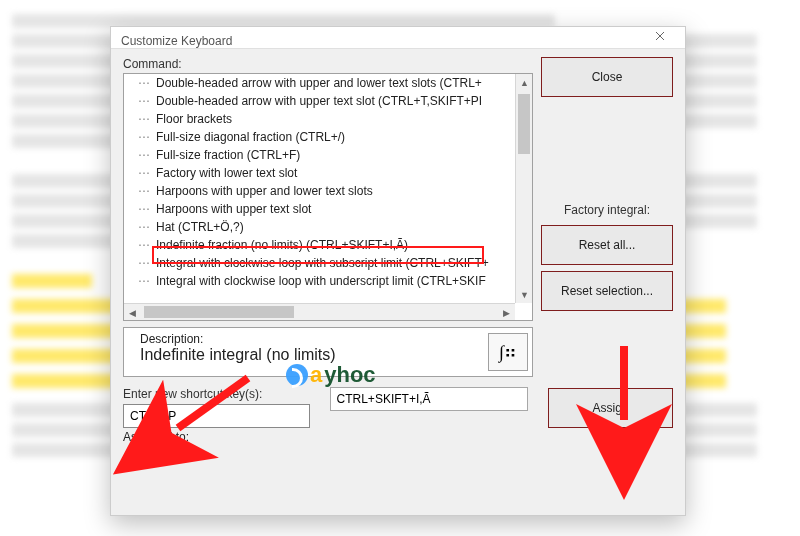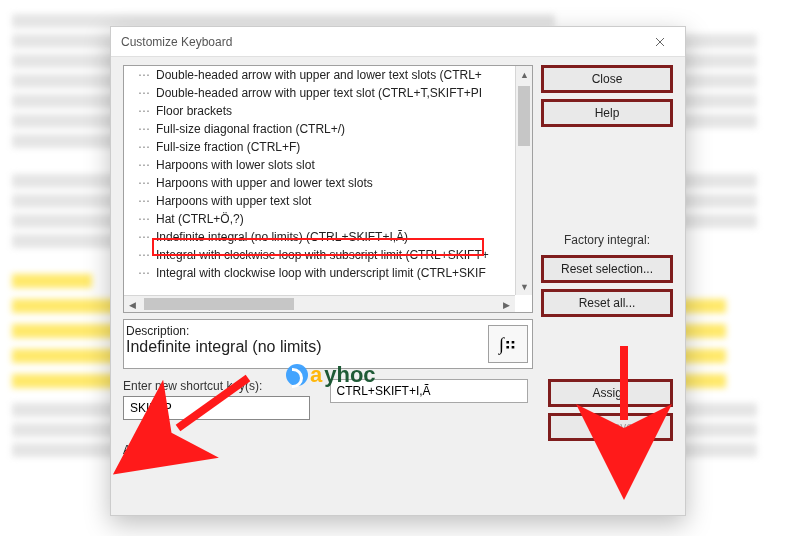--- a/index.html
+++ b/index.html
@@ -22,23 +22,23 @@
   .dialog {
     position: absolute;
     left: 110px; top: 26px;
     width: 576px; height: 490px;
     background: #f0f0f0;
     border: 1px solid #ccc;
     box-shadow: 0 8px 24px rgba(0,0,0,0.25);
     display: flex; flex-direction: column;
   }
   .titlebar {
-    height: 30px;
+    height: 22px;
     background: #fff;
-    display: flex; align-items: center;
+    display: flex; align-items: flex-end;
     padding: 0 6px 0 10px;
     border-bottom: 1px solid #e0e0e0;
     color: #555;
   }
   .titlebar .title { flex: 1; font-size: 12px; }
   .titlebar .close { width: 38px; height: 24px; display: flex; align-items: center; justify-content: center; color: #666; }
 
   .content {
     position: relative;
     flex: 1;
@@ -81,37 +81,37 @@
   .sb-v .arrow, .sb-h .arrow { position: absolute; width: 17px; height: 17px; display:flex;align-items:center;justify-content:center;color:#666;font-size:9px; }
   .sb-v .up { top:0; } .sb-v .down { bottom:0; }
   .sb-h .left { left:0; } .sb-h .right { right:0; }
   .sb-v .thumb { position:absolute; left:2px; right:2px; top:20px; height:60px; background:#c6c6c6; }
   .sb-h .thumb { position:absolute; top:2px; bottom:2px; left:20px; width:150px; background:#c6c6c6; }
 
   .desc-box {
     border: 1px solid #a0a0a0;
     background: #fff;
     height: 50px;
-    padding: 4px 2px;
+    padding: 4px 16px;
     position: relative;
     display: flex; align-items: flex-start; gap: 6px;
   }
   .desc-box .dlabel { font-size: 12px; color: #222; }
   .desc-box .dval { font-size: 16px; color: #222; }
   .preview-btn {
     position: absolute; right: 4px; top: 50%; transform: translateY(-50%);
     width: 40px; height: 38px;
     border: 1px solid #a0a0a0; background: #f8f8f8;
     display:flex;align-items:center;justify-content:center;
     font-family: "Cambria Math", serif; font-size: 18px;
   }
 
   .btn {
-    height: 28px;
-    border: 3px solid #7f1d1d;
+    height: 40px;
+    border: 1px solid #7f1d1d;
     background: #e9e9e9;
     font-size: 12px;
     color: #222;
     display: flex; align-items: center; justify-content: center;
     cursor: default;
     padding: 0 6px;
   }
   .btn.disabled { color: #a0a0a0; }
 
   .input-row { display: flex; gap: 20px; margin-top: 10px; }
@@ -181,20 +181,21 @@
     <div class="close">
       <svg width="10" height="10" viewBox="0 0 10 10">
           <path d="M1 1 L9 9 M9 1 L1 9" stroke="currentColor" stroke-width="1"></path>
         </svg>
     </div>
   </div>
 
   <div class="content">
     <div class="main-row">
       <div class="left-col">
+        <span class="lbl">Command:</span>
         <div class="listbox">
           <div class="list-inner" id="list-inner">
               <div class="tree-item">
                 <span class="tog">⋯</span>
                 <span>Double-headed arrow with upper and lower text slots (CTRL+</span>
               </div>
               <div class="tree-item">
                 <span class="tog">⋯</span>
                 <span>Double-headed arrow with upper text slot (CTRL+T,SKIFT+PI</span>
               </div>
@@ -205,37 +206,37 @@
               <div class="tree-item">
                 <span class="tog">⋯</span>
                 <span>Full-size diagonal fraction (CTRL+/)</span>
               </div>
               <div class="tree-item">
                 <span class="tog">⋯</span>
                 <span>Full-size fraction (CTRL+F)</span>
               </div>
               <div class="tree-item">
                 <span class="tog">⋯</span>
-                <span>Harpoons with lower slots slot</span>
+                <span>Factory with lower text slot</span>
               </div>
               <div class="tree-item">
                 <span class="tog">⋯</span>
                 <span>Harpoons with upper and lower text slots</span>
               </div>
               <div class="tree-item">
                 <span class="tog">⋯</span>
                 <span>Harpoons with upper text slot</span>
               </div>
               <div class="tree-item">
                 <span class="tog">⋯</span>
                 <span>Hat (CTRL+Ö,?)</span>
               </div>
               <div class="tree-item">
                 <span class="tog">⋯</span>
-                <span>Indefinite integral (no limits) (CTRL+SKIFT+I,Ã)</span>
+                <span>Indefinite fraction (no limits) (CTRL+SKIFT+I,Ã)</span>
               </div>
               <div class="tree-item">
                 <span class="tog">⋯</span>
                 <span>Integral with clockwise loop with subscript limit (CTRL+SKIFT+</span>
               </div>
               <div class="tree-item">
                 <span class="tog">⋯</span>
                 <span>Integral with clockwise loop with underscript limit (CTRL+SKIF</span>
               </div>
             </div>
@@ -261,52 +262,46 @@
           <div class="preview-btn">
             <span>∫⠶</span>
           </div>
         </div>
       </div>
 
       <div class="right-col">
         <div class="btn">
             <span>Close</span>
           </div>
-        <div class="btn">
-            <span>Help</span>
-          </div>
         <div style="flex:0 0 94px"></div>
         <span class="lbl" style="text-align:center">Factory integral:</span>
         <div class="btn">
+            <span>Reset all...</span>
+          </div>
+        <div class="btn">
             <span>Reset selection...</span>
-          </div>
-        <div class="btn">
-            <span>Reset all...</span>
           </div>
       </div>
     </div>
 
     <div class="input-row">
       <div class="input-col" style="width:188px">
         <span class="lbl">Enter new shortcut key(s):</span>
         <div class="tbox">
-          <span>SKIF+P</span>
+          <span>CTRL+P</span>
         </div>
       </div>
       <div class="input-col" style="width:200px">
         <div class="tbox ro">
           <span>CTRL+SKIFT+I,Ã</span>
         </div>
       </div>
       <div class="input-col" style="width:126px; margin-left:auto; justify-content:flex-end; gap:6px;">
         <div class="btn">
             <span>Assign</span>
-          </div>
-        <div class="btn disabled">
-            <span>Remove</span>
           </div>
       </div>
     </div>
 
     <div class="assigned">
       <span>Assigned to:</span><br>
     </div>
   </div>
 </div>
 

